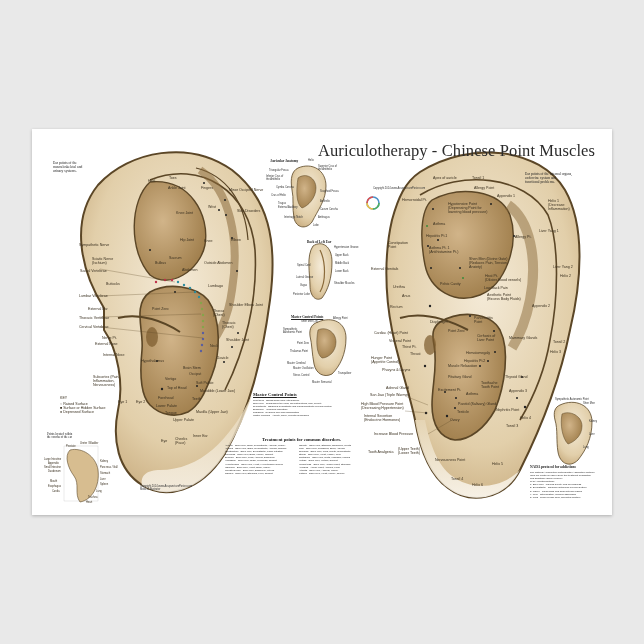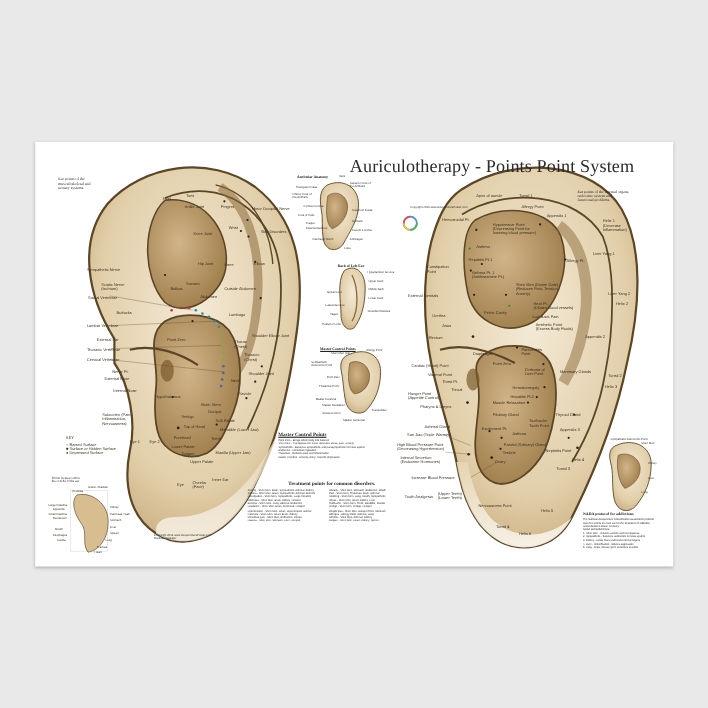--- a/index.html
+++ b/index.html
@@ -168,21 +168,21 @@
     <line x1="100" y1="269" x2="175" y2="282"></line>
     <line x1="100" y1="296" x2="195" y2="292"></line>
     <line x1="100" y1="317" x2="201" y2="314"></line>
     <line x1="100" y1="327" x2="203" y2="338"></line>
     <line x1="405" y1="396" x2="428" y2="405"></line>
     <line x1="405" y1="411" x2="428" y2="413"></line>
     <line x1="428" y1="434" x2="452" y2="420"></line>
   </g>
 </svg>
 
-<div class="title">Auriculotherapy - Points Point System</div>
+<div class="title">Auriculotherapy - Chinese Point Muscles</div>
 
 <div class="note" style="left:53px;top:161px;">Ear points of the
 musculoskeletal and
 urinary systems.</div>
 <div class="note" style="left:525px;top:172px;">Ear points of the internal organs,
 endocrine system and
 functional problems.</div>
 <div class="small" style="left:373px;top:187px;">Copyright 2014 www.AcupuncturePoster.com</div>
 
 <div class="lbl" style="left:148px;top:179px;">Heel</div>

